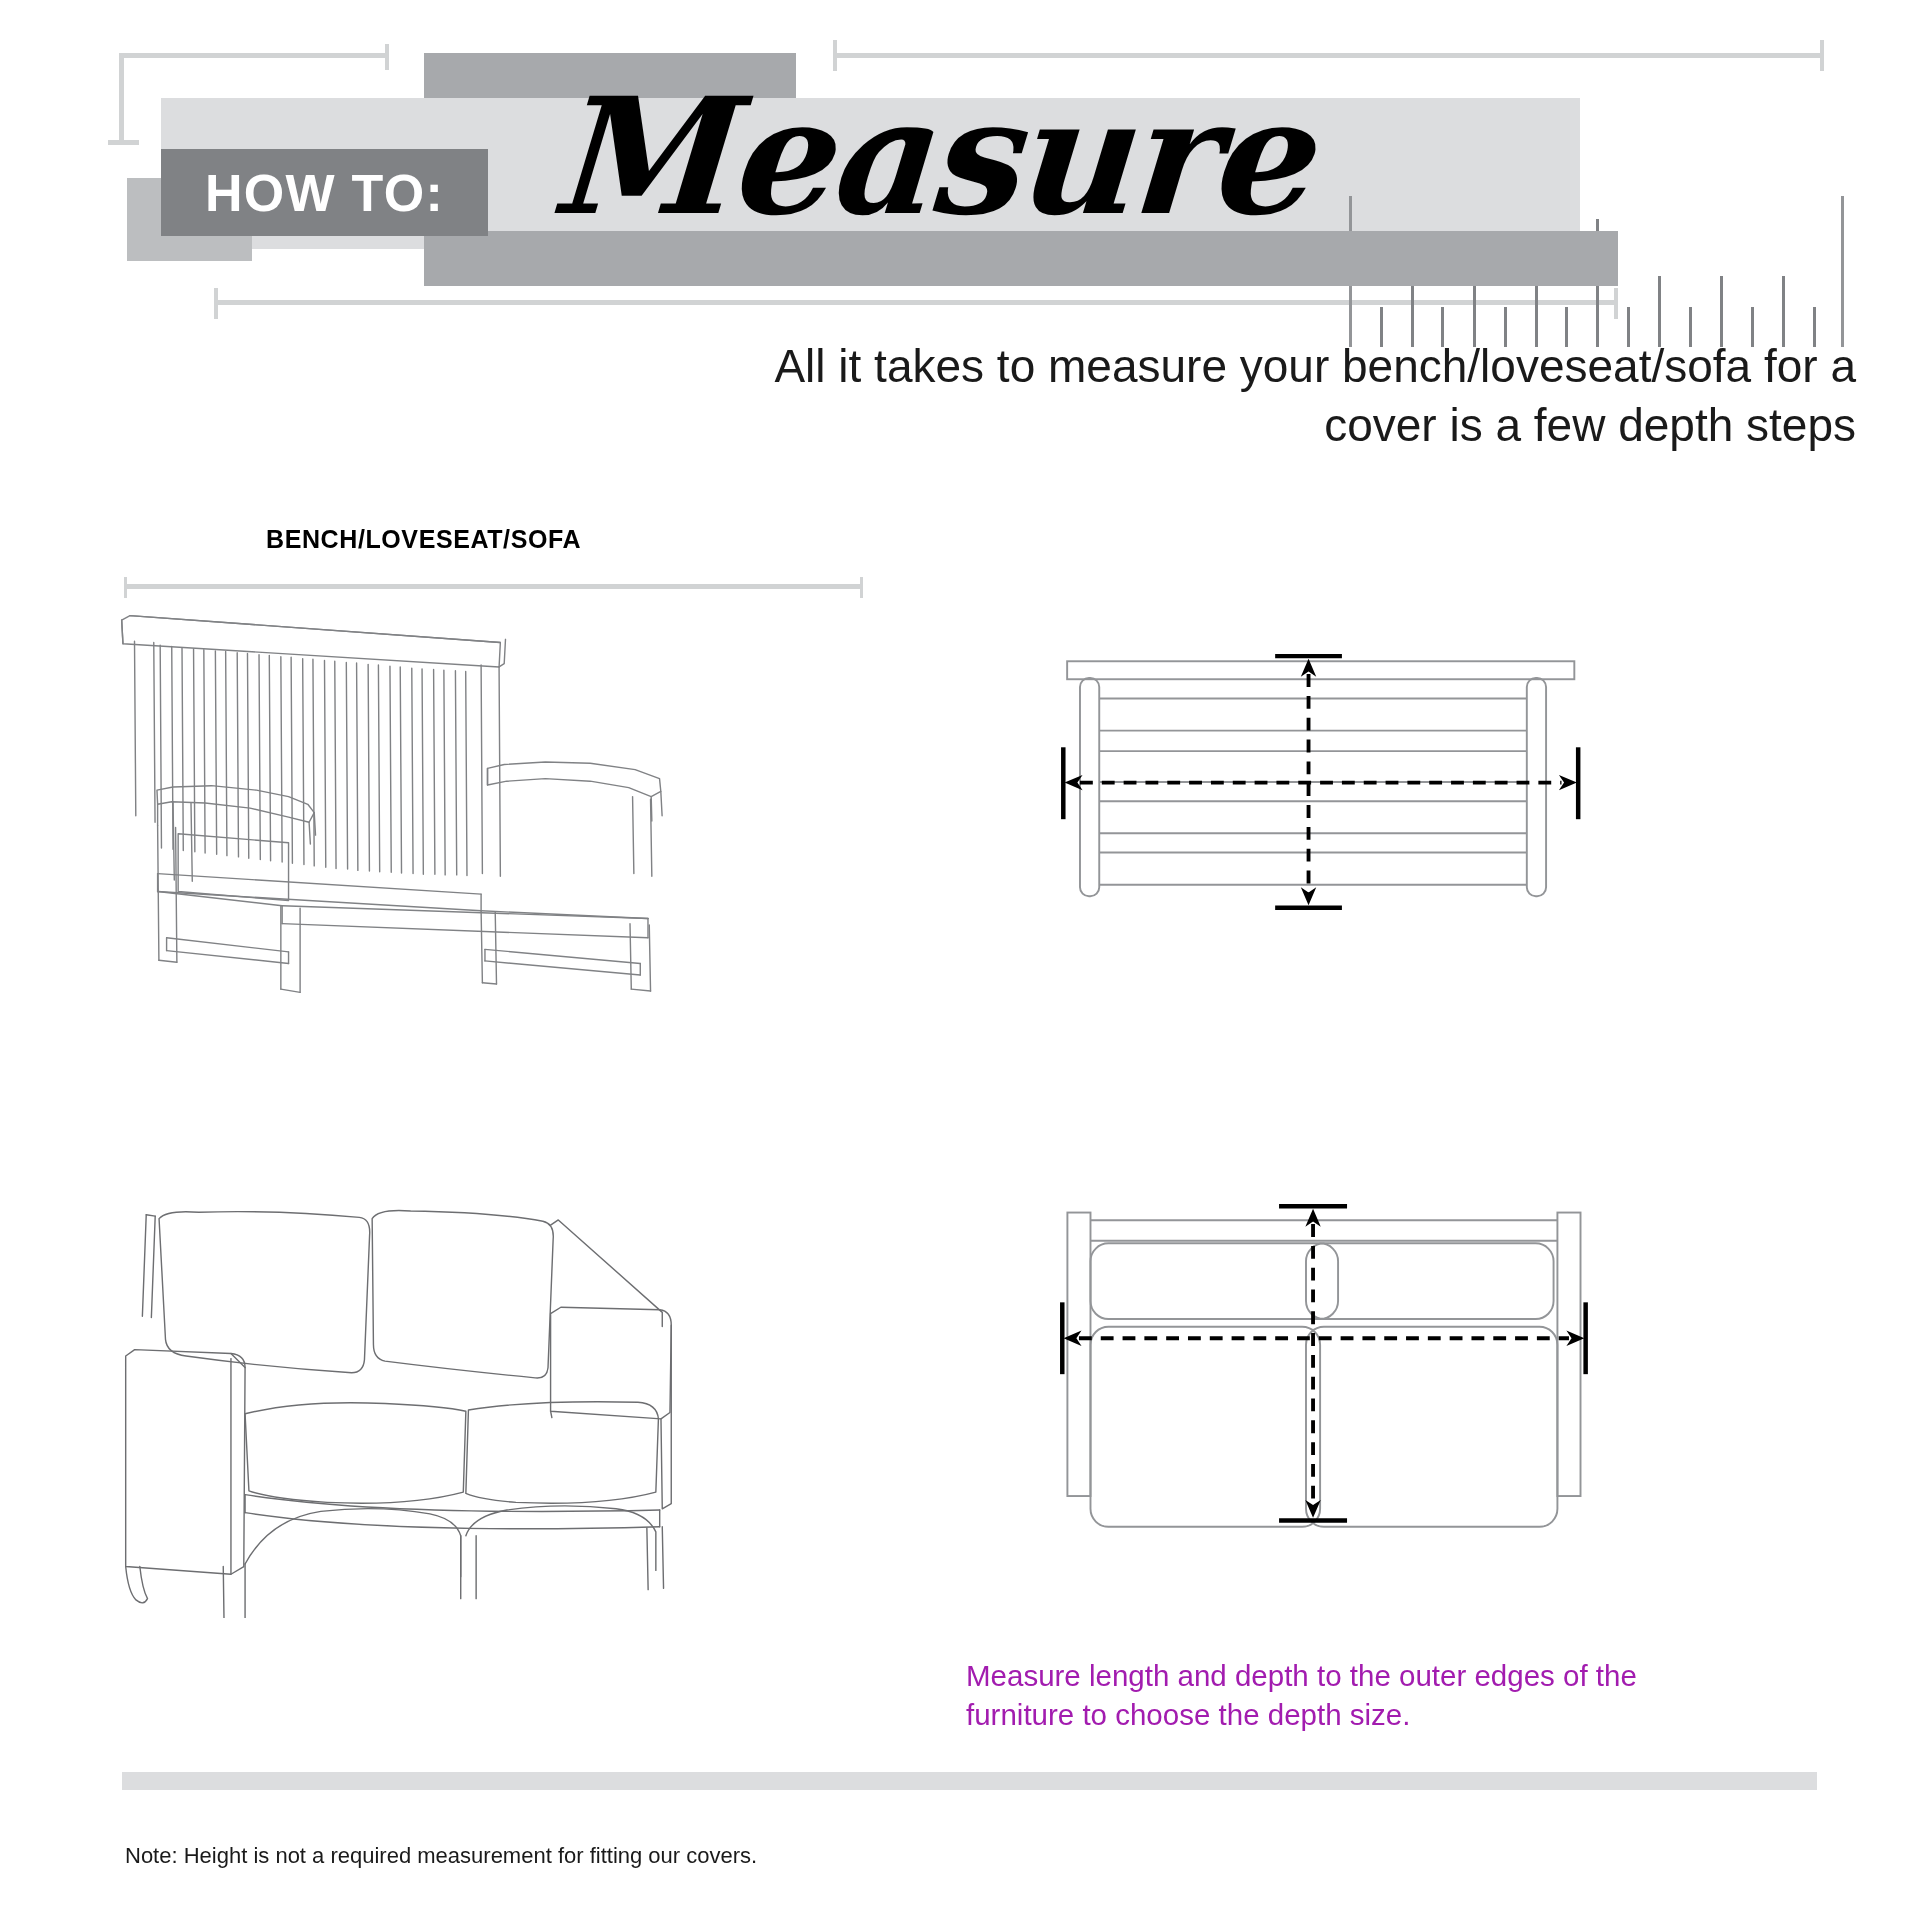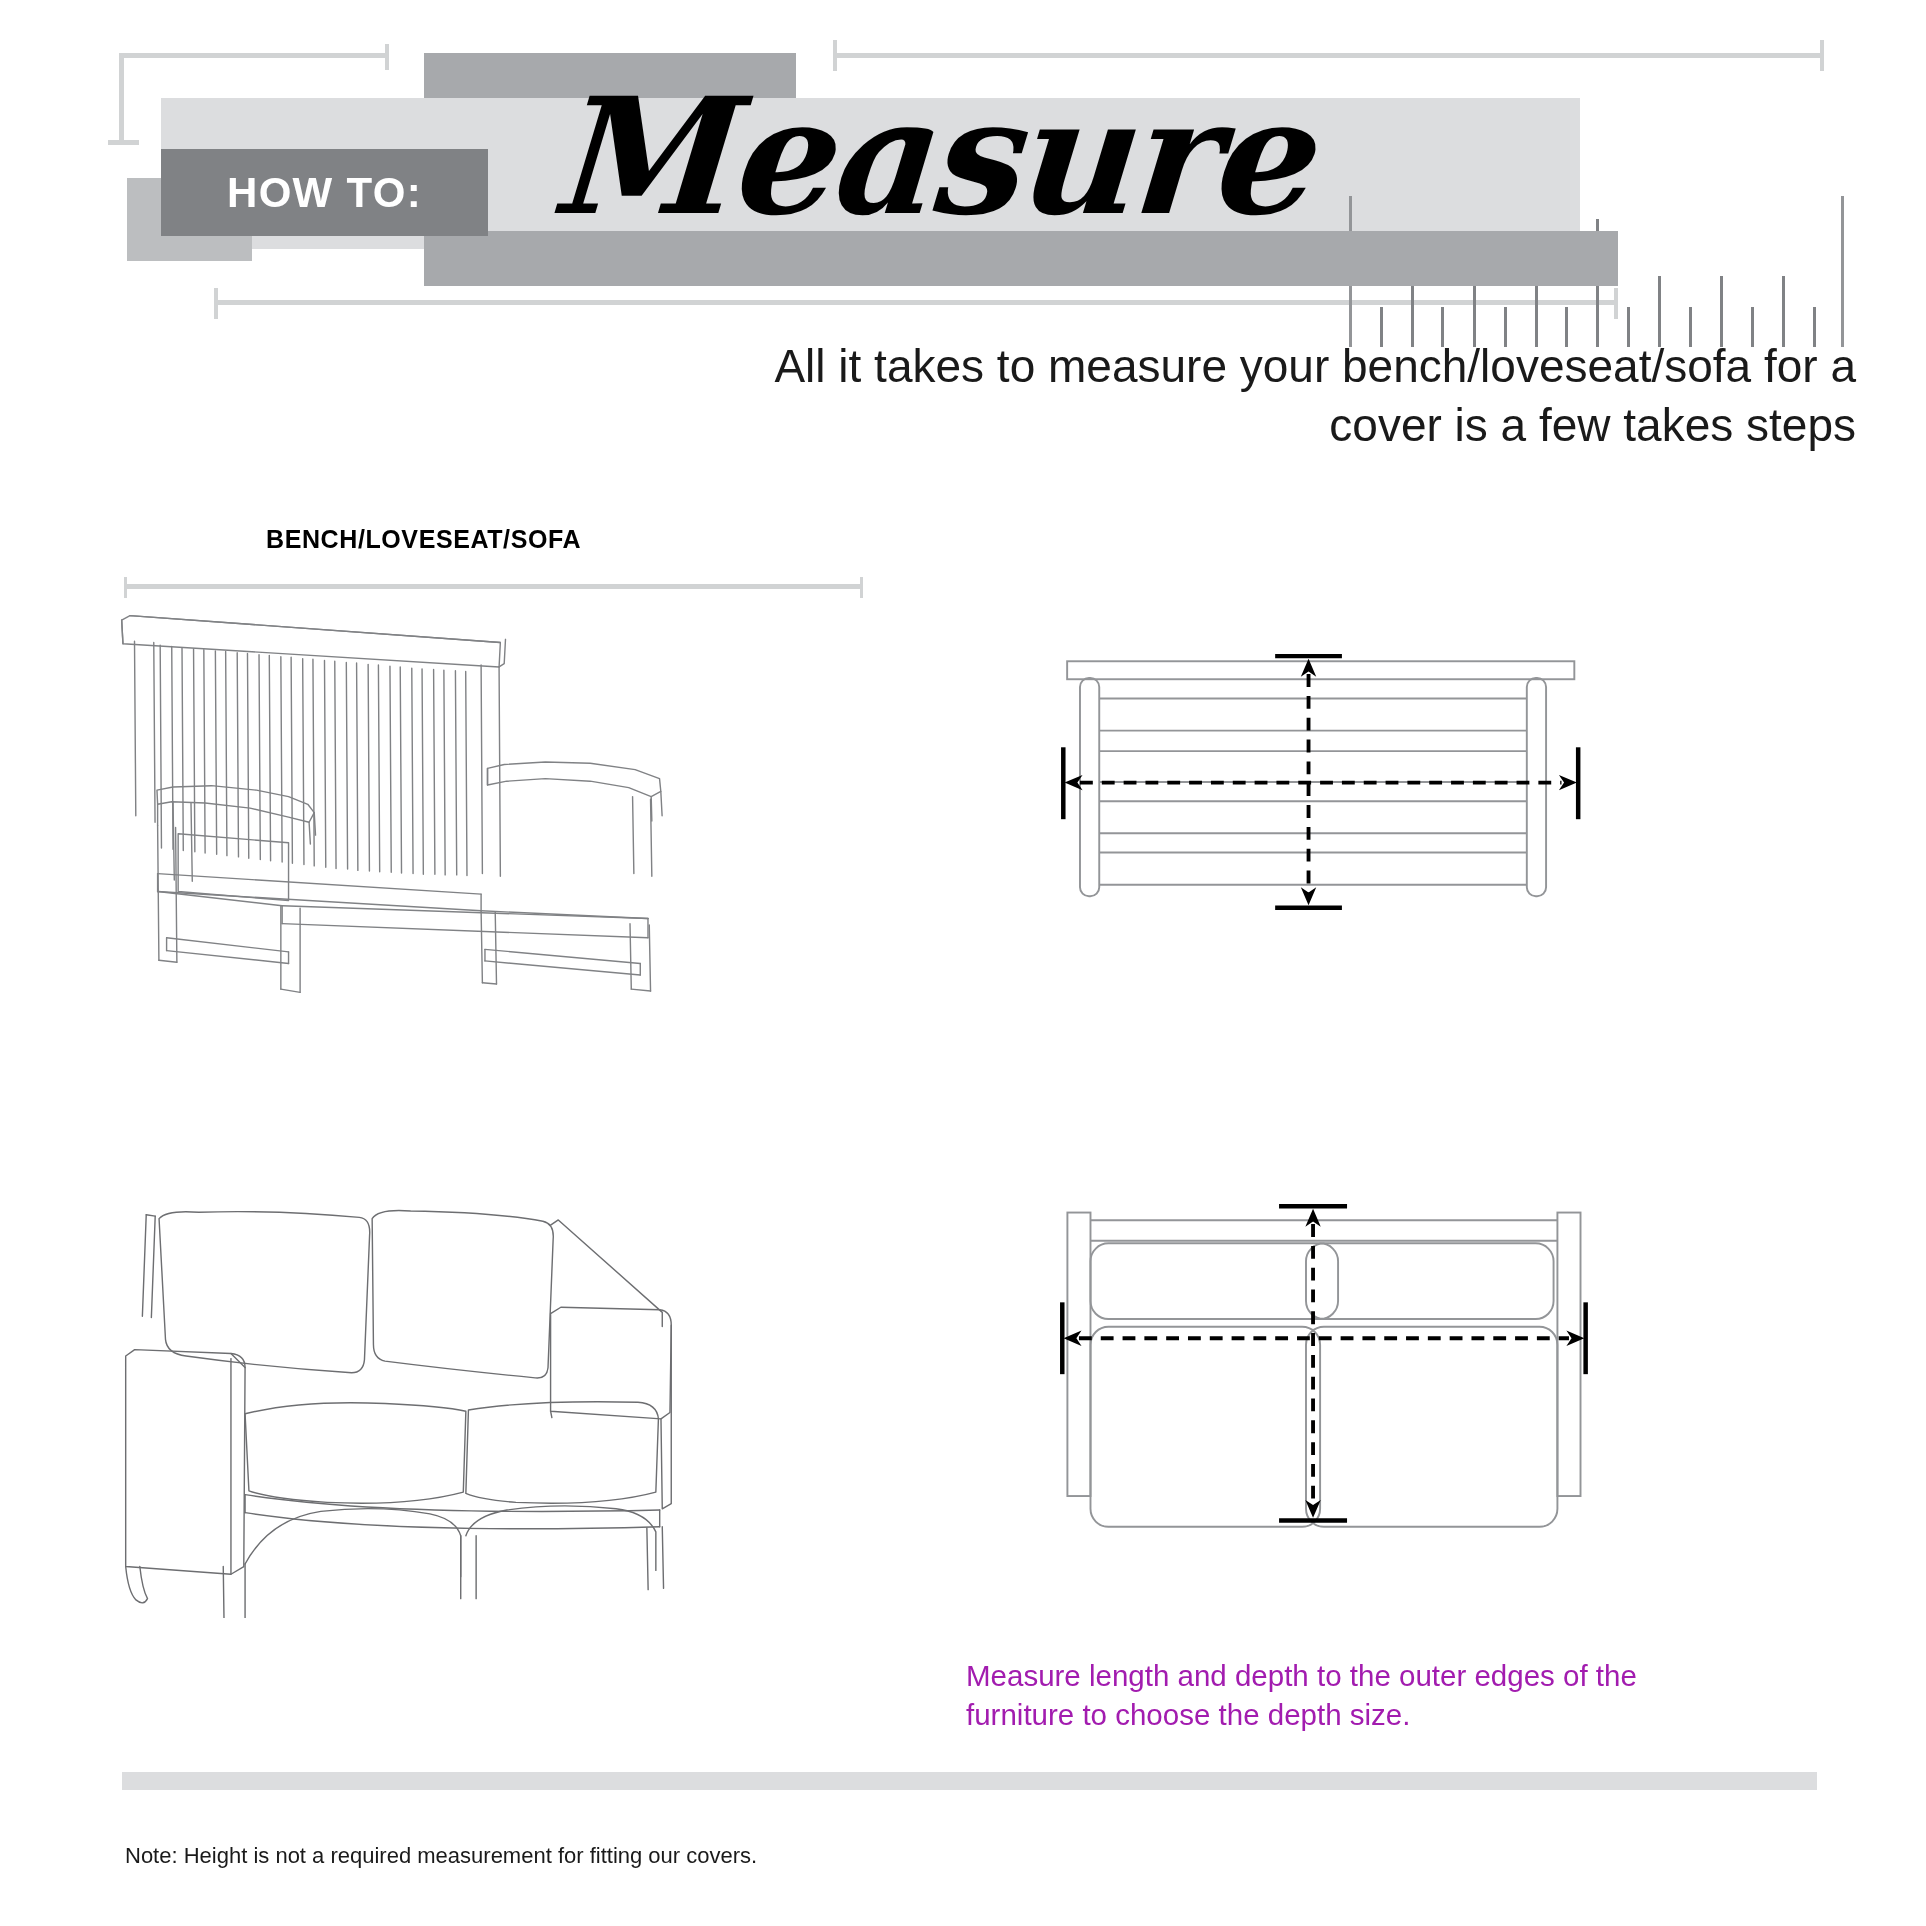--- a/index.html
+++ b/index.html
@@ -17,21 +17,21 @@
   .hdr-block{position:absolute;}
   #blk-mid-top{left:424px;top:53px;width:372px;height:46px;background:#a7a9ac;}
   #blk-light-wide{left:161px;top:98px;width:1419px;height:151px;background:#dcdddf;}
   #blk-mid-bottom{left:424px;top:231px;width:1194px;height:55px;background:#a7a9ac;}
   #blk-mid-left{left:127px;top:178px;width:125px;height:83px;background:#bcbec0;}
   #blk-howto{left:161px;top:149px;width:327px;height:87px;background:#808285;}
 
   .howto-text{
     position:absolute;left:0;top:0;width:327px;height:87px;
     display:flex;align-items:center;justify-content:center;
-    color:#ffffff;font-weight:bold;font-size:42px;letter-spacing:1.3px;
+    color:#ffffff;font-weight:bold;font-size:52px;letter-spacing:1.3px;
     font-family:"Liberation Sans", sans-serif;
   }
 
   .script-title{
     position:absolute;left:565px;top:76px;
     font-family:"DejaVu Serif", serif;
     font-style:italic;font-weight:bold;
     font-size:161px;
     line-height:161px;
     color:#000;
@@ -132,21 +132,21 @@
   <div class="hdr-block" id="blk-mid-left"></div>
 
   <div class="hdr-block" id="blk-howto">
     <div class="howto-text">HOW TO:</div>
   </div>
 
   <div class="script-title">Measure</div>
 
   <div class="subtitle">
     <div>All it takes to measure your bench/loveseat/sofa for a</div>
-    <div>cover is a few takes steps</div>
+    <div>cover is a few depth steps</div>
   </div>
 
   <div class="section-label">BENCH/LOVESEAT/SOFA</div>
   <div class="section-rule"></div>
   <div class="section-rule-cap" style="left:124px;"></div>
   <div class="section-rule-cap" style="left:860px;"></div>
 
   <svg class="illus" id="bench-iso" viewBox="0 0 980 620">
     <g fill="none" stroke="#808285" stroke-width="2.2" stroke-linejoin="round" stroke-linecap="round">
 

